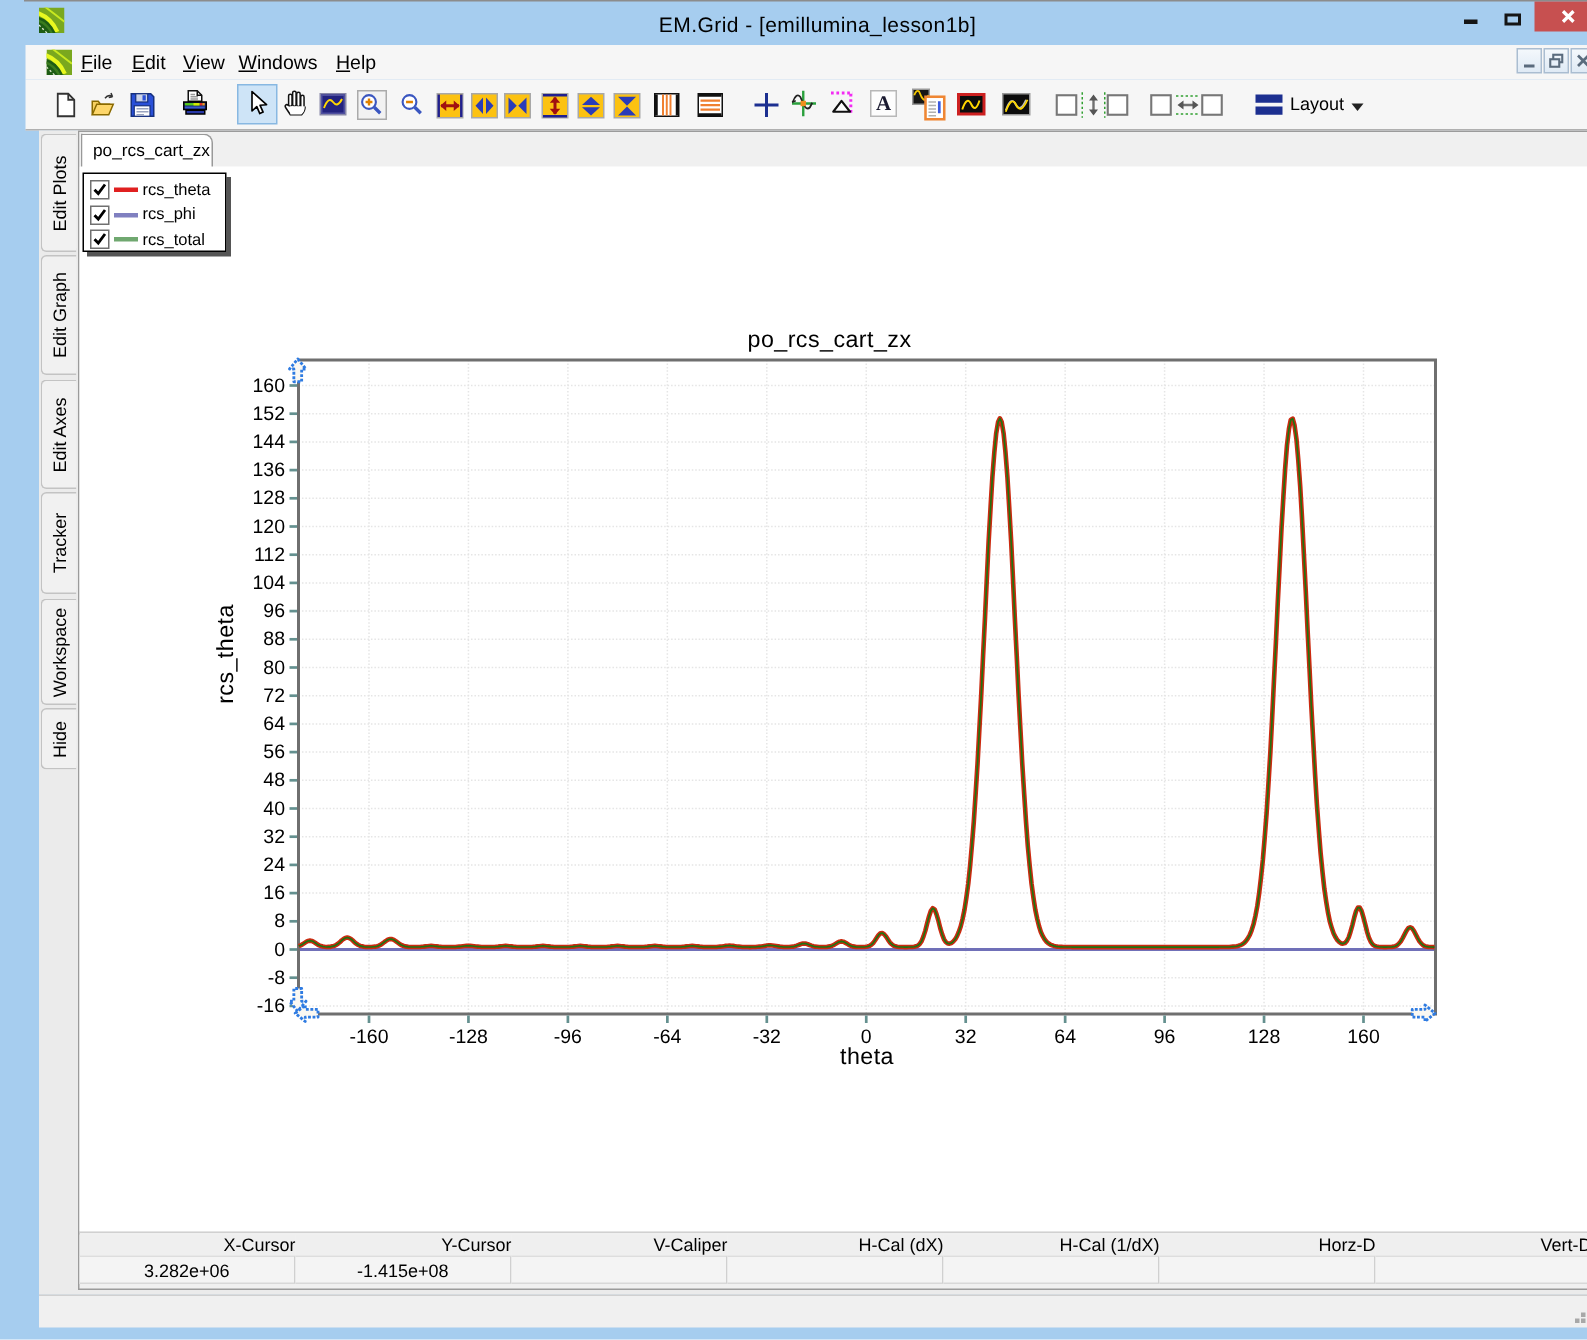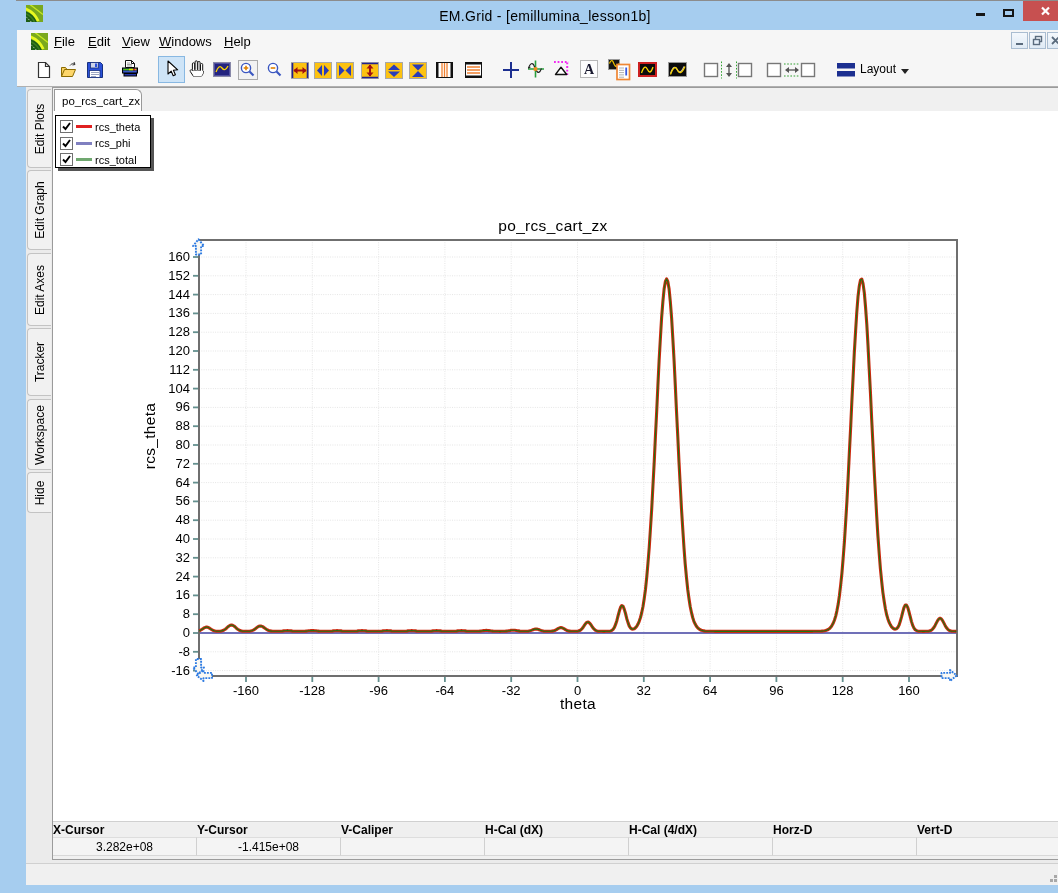--- a/index.html
+++ b/index.html
@@ -26,21 +26,21 @@
 #mdi { position:absolute; left:26px; top:0px; width:1009px; height:773px; background:#f0f0f0; border:1px solid #9b9b9b; }
 #tabrow { position:absolute; left:0; top:0; width:100%; height:23px; background:#f0f0f0; }
 #tab1 { position:absolute; left:1px; top:1px; width:88px; height:23px; background:#fff; border:1px solid #999; border-bottom:none; border-radius:0 6px 0 0; font-size:11.5px; padding:5px 0 0 7px; }
 #plotarea { position:absolute; left:0px; top:23px; width:1007px; height:710px; background:#fff; }
 #legend { position:absolute; left:2px; top:4px; width:96px; height:53px; background:#fff; border:1px solid #000; box-shadow:3px 3px 0 #555; }
 .lrow { position:absolute; left:4px; height:13px; }
 .lbox { position:absolute; left:0; top:0; width:13px; height:13px; background:#fff; border:1px solid #707070; } .lbox svg { display:block; }
 .lline { position:absolute; left:16px; top:5px; width:16px; height:3px; }
 .ltext { position:absolute; left:35px; top:0.5px; font-size:11px; white-space:nowrap; }
 #stable { position:absolute; left:0px; top:710px; width:1008px; height:36px; font-size:12px; border-top:1px solid #d0d0d0; }
-.thead { position:absolute; top:1px; height:14px; width:144px; text-align:left; font-weight:bold; background:#efefef; }
+.thead { position:absolute; top:1px; height:14px; width:144px; text-align:right; font-weight:normal; background:#efefef; }
 .tcell { position:absolute; top:15px; height:19px; width:144px; text-align:center; background:#f4f4f4; border-right:1px solid #d0d0d0; border-top:1px solid #ddd; border-bottom:1px solid #d8d8d8; padding-top:2px; }
 #statusbar { position:absolute; left:10px; top:863px; width:1038px; height:22px; background:#f0f0f0; border-top:1px solid #d0d0d0; }
 </style>
 </head>
 <body>
 <div id="win">
   <div id="titlebar">
     <svg id="appicon" width="17" height="17" viewBox="0 0 17 17">
         <rect x="0" y="0" width="17" height="17" fill="#7aa81e"></rect>
         <path d="M0 6.375 Q 7.4375 8.5 11.6875 17.0 L0 17.0 Z" fill="#1d5c14"></path>
@@ -417,28 +417,28 @@
                 <svg width="11" height="11">
                   <path d="M2 5.5 L4.5 8 L9 2" stroke="#000" stroke-width="1.9" fill="none"></path>
                 </svg>
               </span>
               <span class="lline" style="background:#70a870"></span>
               <span class="ltext">rcs_total</span>
             </div>
         </div>
         <div id="stable">
             <div class="thead" style="left:0px">X-Cursor</div>
-            <div class="tcell" style="left:0px">3.282e+08</div>
+            <div class="tcell" style="left:0px">3.282e+06</div>
             <div class="thead" style="left:144px">Y-Cursor</div>
             <div class="tcell" style="left:144px">-1.415e+08</div>
             <div class="thead" style="left:288px">V-Caliper</div>
             <div class="tcell" style="left:288px"></div>
             <div class="thead" style="left:432px">H-Cal (dX)</div>
             <div class="tcell" style="left:432px"></div>
-            <div class="thead" style="left:576px">H-Cal (4/dX)</div>
+            <div class="thead" style="left:576px">H-Cal (1/dX)</div>
             <div class="tcell" style="left:576px"></div>
             <div class="thead" style="left:720px">Horz-D</div>
             <div class="tcell" style="left:720px"></div>
             <div class="thead" style="left:864px">Vert-D</div>
             <div class="tcell" style="left:864px"></div>
           </div>
       </div>
     </div>
   </div>
   <div id="statusbar">

